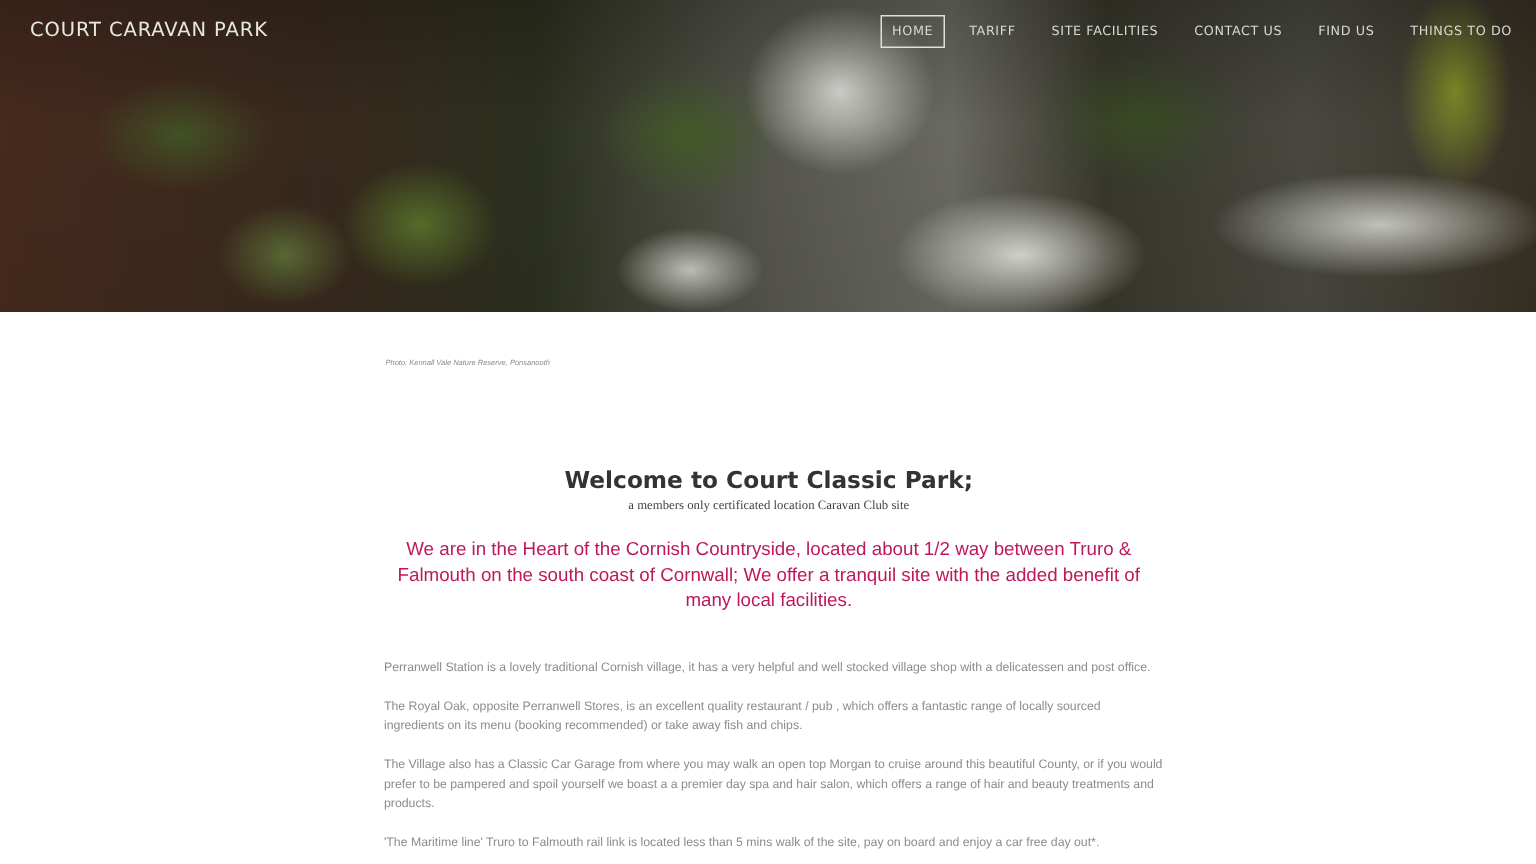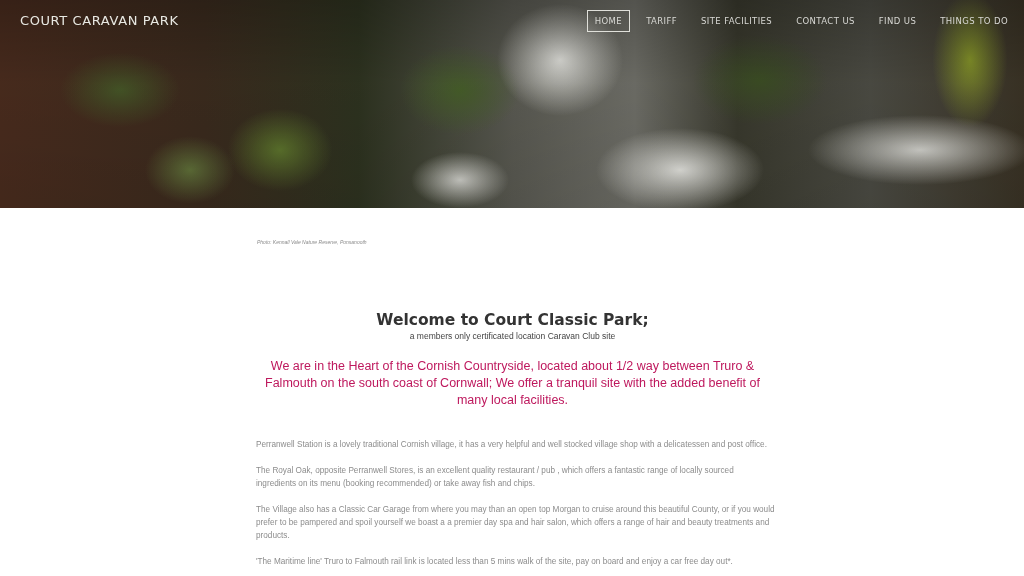--- a/index.html
+++ b/index.html
@@ -39,21 +39,21 @@
   }
   .nav-item.active { border: 1px solid #e0e0da; }
 
   .caption {
     position: absolute; left: 257px; top: 239px;
     font-size: 5px; font-style: italic; color: #8a8a8a;
   }
 
   .content { position: absolute; left: 256px; top: 310px; width: 513px; text-align: center; }
   .h-welcome { font-family: "DejaVu Sans", sans-serif; font-size: 15.5px; color: #333; line-height: 20px; }
-  .h-sub { font-family: Liberation Sans, sans-serif; font-size: 8.5px; color: #444; line-height: 13px; }
+  .h-sub { font-family: Liberation Serif, serif; font-size: 8.5px; color: #444; line-height: 13px; }
   .h-loc { font-family: "DejaVu Sans", sans-serif; font-size: 11.5px; color: #333; line-height: 16px; }
   .h-intro { font-family: Liberation Sans, sans-serif; font-size: 12.5px; color: #be185d; line-height: 17px; margin-top: 15px; }
 
   .body-text { position: absolute; left: 256px; top: 438px; width: 520px; text-align: left; }
   .para { font-family: "Liberation Sans", sans-serif; font-size: 8.2px; color: #8c8c8c; line-height: 13px; margin-bottom: 13px; }
 </style>
 </head>
 <body>
 
 <div class="hero"></div>
@@ -73,15 +73,15 @@
 
 <section class="content">
   <h1 class="h-welcome">Welcome to Court Classic Park;</h1>
   <p class="h-sub">a members only certificated location Caravan Club site</p>
   <p class="h-intro">We are in the Heart of the Cornish Countryside, located about 1/2 way between Truro &amp; Falmouth on the south coast of Cornwall; We offer a tranquil site with the added benefit of many local facilities.</p>
 </section>
 
 <section class="body-text">
   <p class="para">Perranwell Station is a lovely traditional Cornish village, it has a very helpful and well stocked village shop with a delicatessen and  post office.</p>
   <p class="para">The Royal Oak, opposite Perranwell Stores, is an excellent quality restaurant / pub , which offers a fantastic range of locally sourced ingredients on its menu (booking recommended) or take away fish and chips.</p>
-  <p class="para">The Village also has a Classic Car Garage from where you may than an open top Morgan to cruise around this beautiful County, or if you would prefer to be pampered and spoil yourself we boast a a premier day spa and hair salon, which offers a range of hair and beauty treatments and products.</p>
+  <p class="para">The Village also has a Classic Car Garage from where you may walk an open top Morgan to cruise around this beautiful County, or if you would prefer to be pampered and spoil yourself we boast a a premier day spa and hair salon, which offers a range of hair and beauty treatments and products.</p>
   <p class="para">'The Maritime line' Truro to Falmouth rail link is located less than 5 mins walk of the site, pay on board and enjoy a car free day out*.</p>
 </section>
 
 </body></html>

